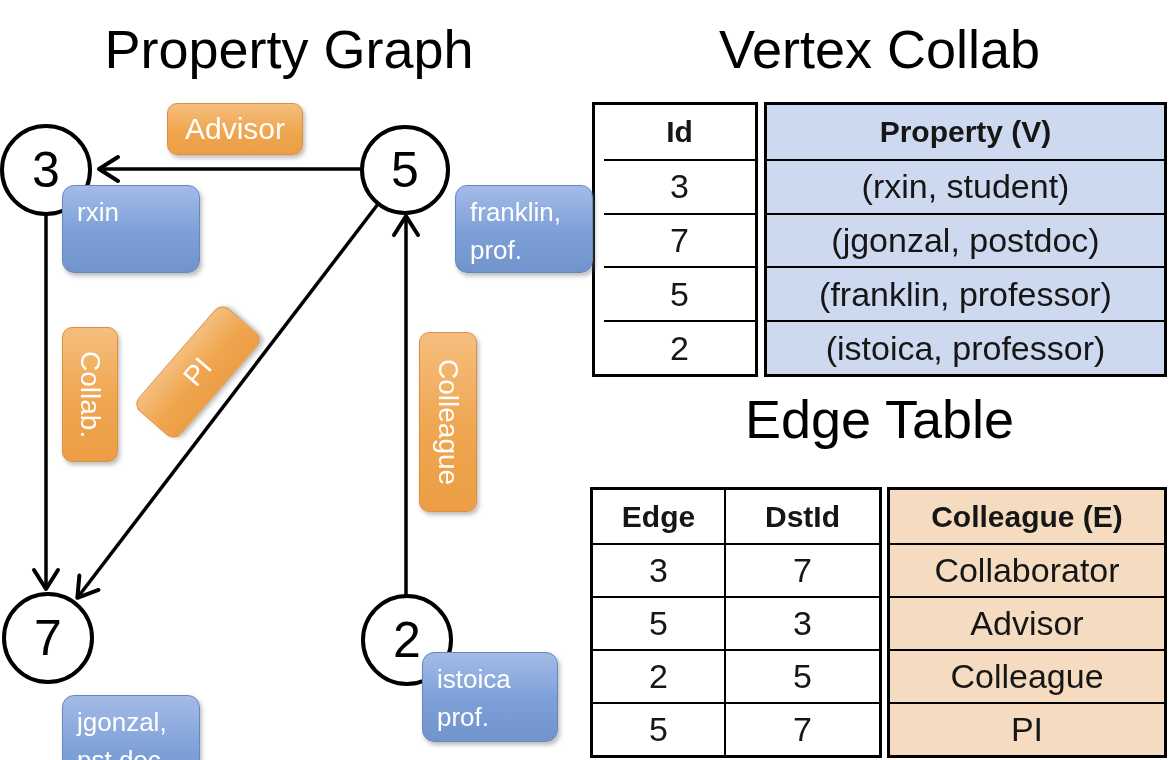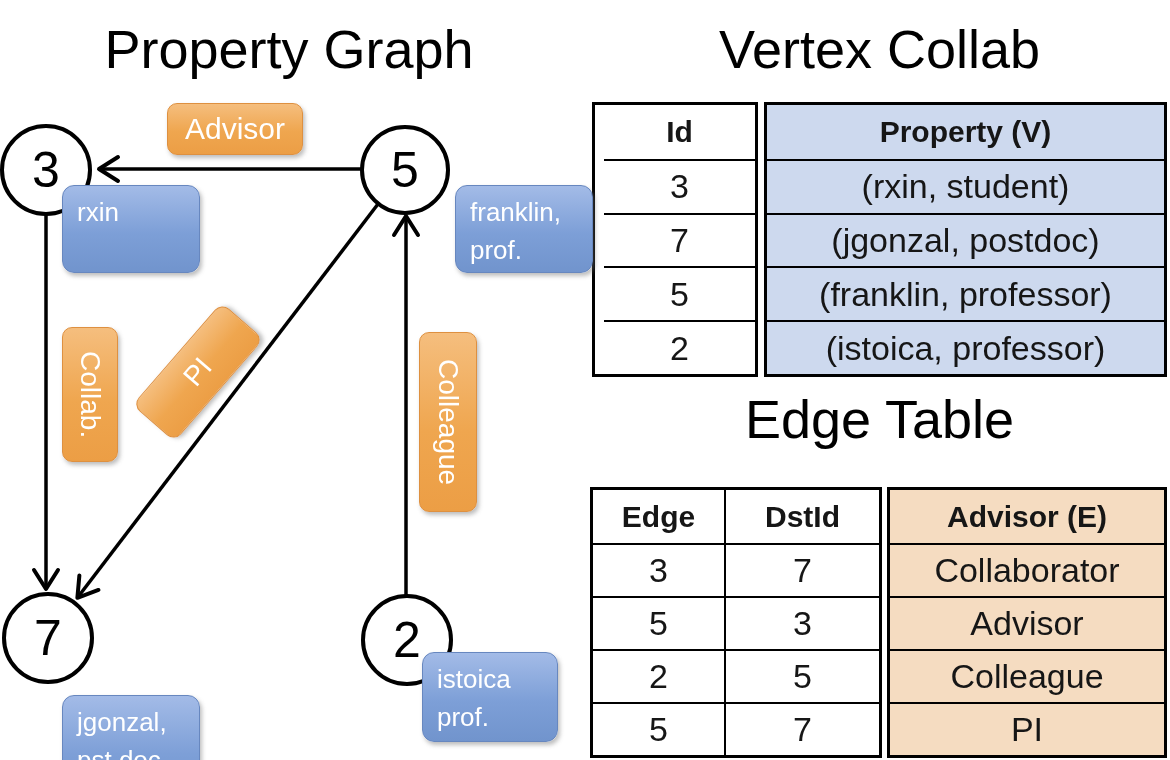--- a/index.html
+++ b/index.html
@@ -126,20 +126,20 @@
     <div class="cell colsep">7</div>
     <div class="cell">5</div>
     <div class="cell colsep">3</div>
     <div class="cell">2</div>
     <div class="cell colsep">5</div>
     <div class="cell">5</div>
     <div class="cell colsep">7</div>
   </div>
 
   <div class="subtable bg-tan" style="left:887px; top:487px; width:280px; height:271px; grid-template-rows:repeat(5,1fr);">
-    <div class="cell hdr first bg-tan">Advisor (E)</div>
+    <div class="cell hdr first bg-tan">Colleague (E)</div>
     <div class="cell bg-tan">Collaborator</div>
     <div class="cell bg-tan">Advisor</div>
     <div class="cell bg-tan">Colleague</div>
     <div class="cell bg-tan">PI</div>
   </div>
 
 </div>
 
 </body></html>

